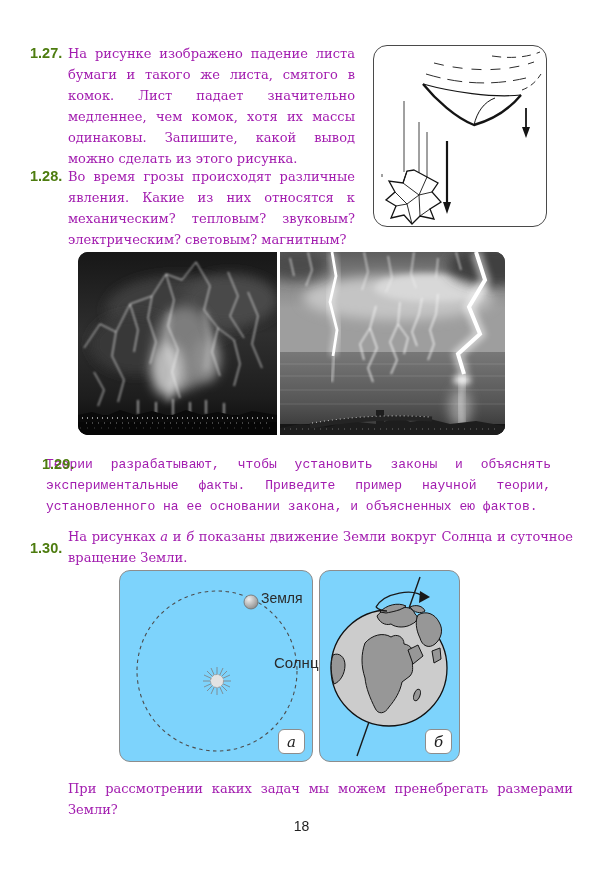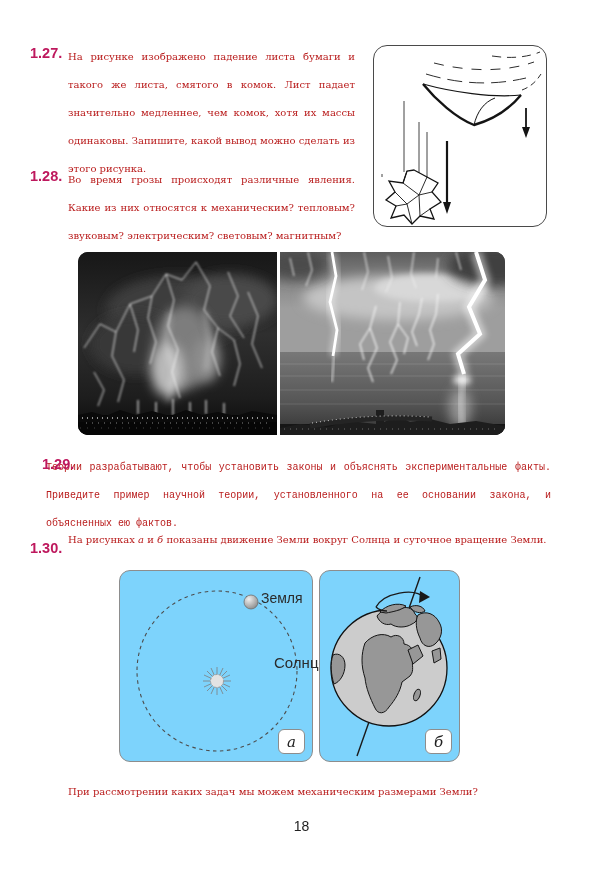--- a/index.html
+++ b/index.html
@@ -2,25 +2,25 @@
 <html><head>
 <meta charset="utf-8">
 <style>
   html,body{margin:0;padding:0;}
   body{
     width:603px;height:883px;position:relative;background:#ffffff;
     font-family:"DejaVu Serif", serif;color:#1c1c1c;overflow:hidden;
   }
   .abs{position:absolute;}
   .problem-text{
-    font-size:10px;line-height:28px;text-align:justify;color:#b91c1c;
+    font-size:13px;line-height:21px;text-align:justify;color:#a21caf;
   }
   .pnum{
     font-family:"Liberation Sans", sans-serif;font-weight:bold;
-    font-size:14.5px;line-height:20px;color:#be185d;
+    font-size:14.5px;line-height:20px;color:#4d7c0f;
   }
   .fig-box{
     position:absolute;border:1.3px solid #4a4a4a;border-radius:14px;
     background:#fff;box-sizing:border-box;
   }
   .diagram-box{
     position:absolute;border:1.4px solid #8d8d8d;border-radius:11px;
     background:#7dd3fc;box-sizing:border-box;
   }
   .caption-chip{
@@ -313,15 +313,15 @@
 
     <g>
       <path d="M56,36 C64,22 94,16 105,27" fill="none" stroke="#1a1a1a" stroke-width="1.4"></path>
       <path d="M56,36 C58,38 62,40 67,40" fill="none" stroke="#1a1a1a" stroke-width="1.4"></path>
       <polygon points="100,20 110,26 99,32" fill="#1a1a1a"></polygon>
     </g>
   </svg>
   <span class="caption-chip">б</span>
 </div>
 
-<div class="abs problem-text" style="left:68px;top:778px;width:505px;">При рассмотрении каких задач мы можем механическим размерами Земли?</div>
+<div class="abs problem-text" style="left:68px;top:778px;width:505px;">При рассмотрении каких задач мы можем пренебрегать размерами Земли?</div>
 
 <div class="abs pagenum">18</div>
 
 </body></html>

